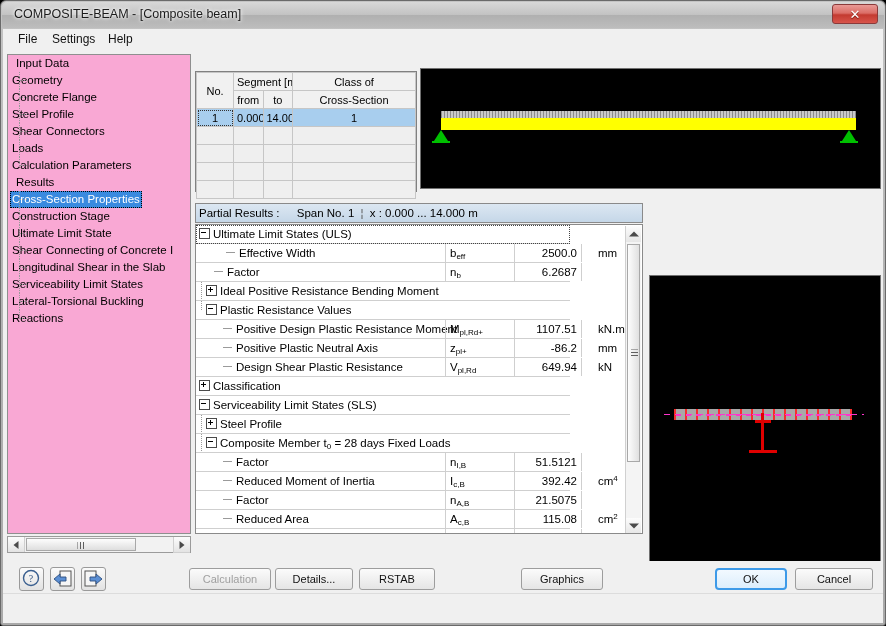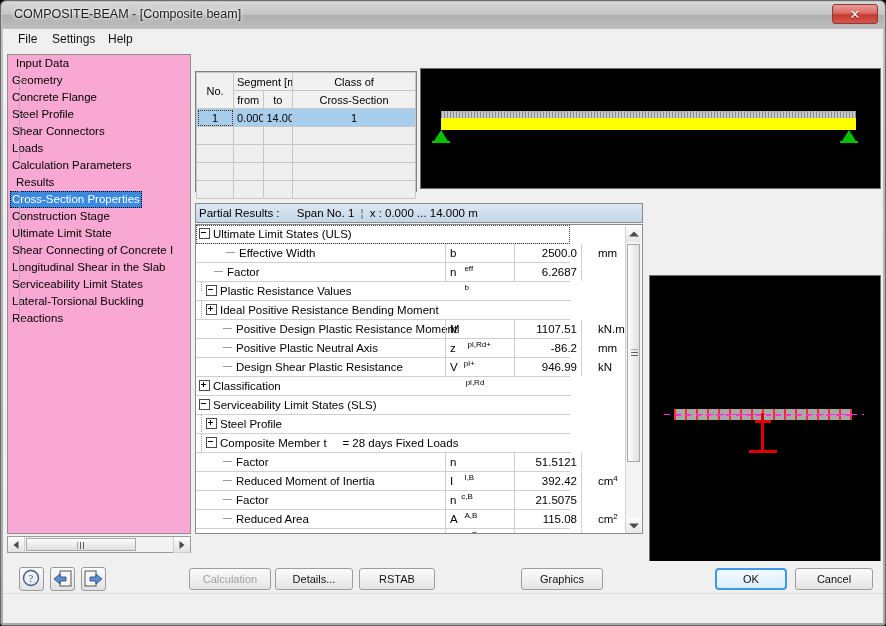--- a/index.html
+++ b/index.html
@@ -104,21 +104,21 @@
   .r.grp .lab{left:0;right:0;width:100%;}
   .r.sel{outline:1px dotted #444;outline-offset:-1px;}
   .box{display:inline-block;width:9px;height:9px;border:1px solid #4a4a4a;background:#fff;
        position:relative;vertical-align:middle;margin-right:3px;margin-bottom:2px;cursor:pointer;}
   .box:before{content:"";position:absolute;left:1px;top:3px;width:5px;height:1px;background:#000;}
   .box.plus:after{content:"";position:absolute;left:3px;top:1px;width:1px;height:5px;background:#000;}
   .dash{display:inline-block;width:9px;height:1px;background:#9a9a9a;vertical-align:middle;
         margin-right:4px;margin-bottom:3px;}
   .ell{position:absolute;left:0;top:0;width:1px;height:18px;
        background-image:linear-gradient(#9a9a9a 50%,transparent 0);background-size:1px 2px;}
-  sub{font-size:8px;vertical-align:baseline;position:relative;top:14px;margin-left:8px;}
+  sub{font-size:8px;vertical-align:baseline;position:relative;top:2px;}
   sup{font-size:8px;vertical-align:baseline;position:relative;top:-4px;}
 
   #vscroll{position:absolute;right:1px;top:1px;width:16px;height:308px;background:#f4f4f4;
            border-left:1px solid #d0d0d0;box-sizing:border-box;}
   #vscroll .arr{position:absolute;left:0;width:15px;height:16px;
         background:linear-gradient(180deg,#fcfcfc,#e6e6e6);}
   #vscroll .arr.u{top:0;} #vscroll .arr.d{bottom:0;}
   #vscroll .arr.u .tri{transform:translate(-50%,-50%);border-left:5px solid transparent;
         border-right:5px solid transparent;border-bottom:5px solid #4b4b4b;}
   #vscroll .arr.d .tri{transform:translate(-50%,-50%);border-left:5px solid transparent;
@@ -289,45 +289,45 @@
           </div>
 
           <div class="r">
             <div class="lab" style="padding-left:18px"><span class="dash"></span><span>Factor</span></div>
             <div class="sym"><span>n</span><sub>b</sub></div>
             <div class="val">6.2687</div>
             <div class="unit"></div>
           </div>
 
           <div class="r grp">
+            <div class="lab" style="padding-left:10px"><span class="ell" style="left:5px"></span><span class="box plus"></span><span>Ideal Positive Resistance Bending Moment</span></div>
+          </div>
+
+          <div class="r grp">
             <div class="lab" style="padding-left:10px"><span class="ell" style="left:5px;height:9px"></span><span class="box"></span><span>Plastic Resistance Values</span></div>
-          </div>
-
-          <div class="r grp">
-            <div class="lab" style="padding-left:10px"><span class="ell" style="left:5px"></span><span class="box plus"></span><span>Ideal Positive Resistance Bending Moment</span></div>
           </div>
 
           <div class="r">
             <div class="lab" style="padding-left:27px"><span class="dash"></span><span>Positive Design Plastic Resistance Moment</span></div>
             <div class="sym"><span>M</span><sub>pl,Rd+</sub></div>
             <div class="val">1107.51</div>
             <div class="unit">kN.m</div>
           </div>
 
           <div class="r">
             <div class="lab" style="padding-left:27px"><span class="dash"></span><span>Positive Plastic Neutral Axis</span></div>
             <div class="sym"><span>z</span><sub>pl+</sub></div>
             <div class="val">-86.2</div>
             <div class="unit">mm</div>
           </div>
 
           <div class="r">
             <div class="lab" style="padding-left:27px"><span class="dash"></span><span>Design Shear Plastic Resistance</span></div>
             <div class="sym"><span>V</span><sub>pl,Rd</sub></div>
-            <div class="val">946.99</div>
+            <div class="val">649.94</div>
             <div class="unit">kN</div>
           </div>
 
           <div class="r grp">
             <div class="lab" style="padding-left:3px"><span class="box plus"></span><span>Classification</span></div>
           </div>
 
           <div class="r grp">
             <div class="lab" style="padding-left:3px"><span class="box"></span><span>Serviceability Limit States (SLS)</span></div>
           </div>

